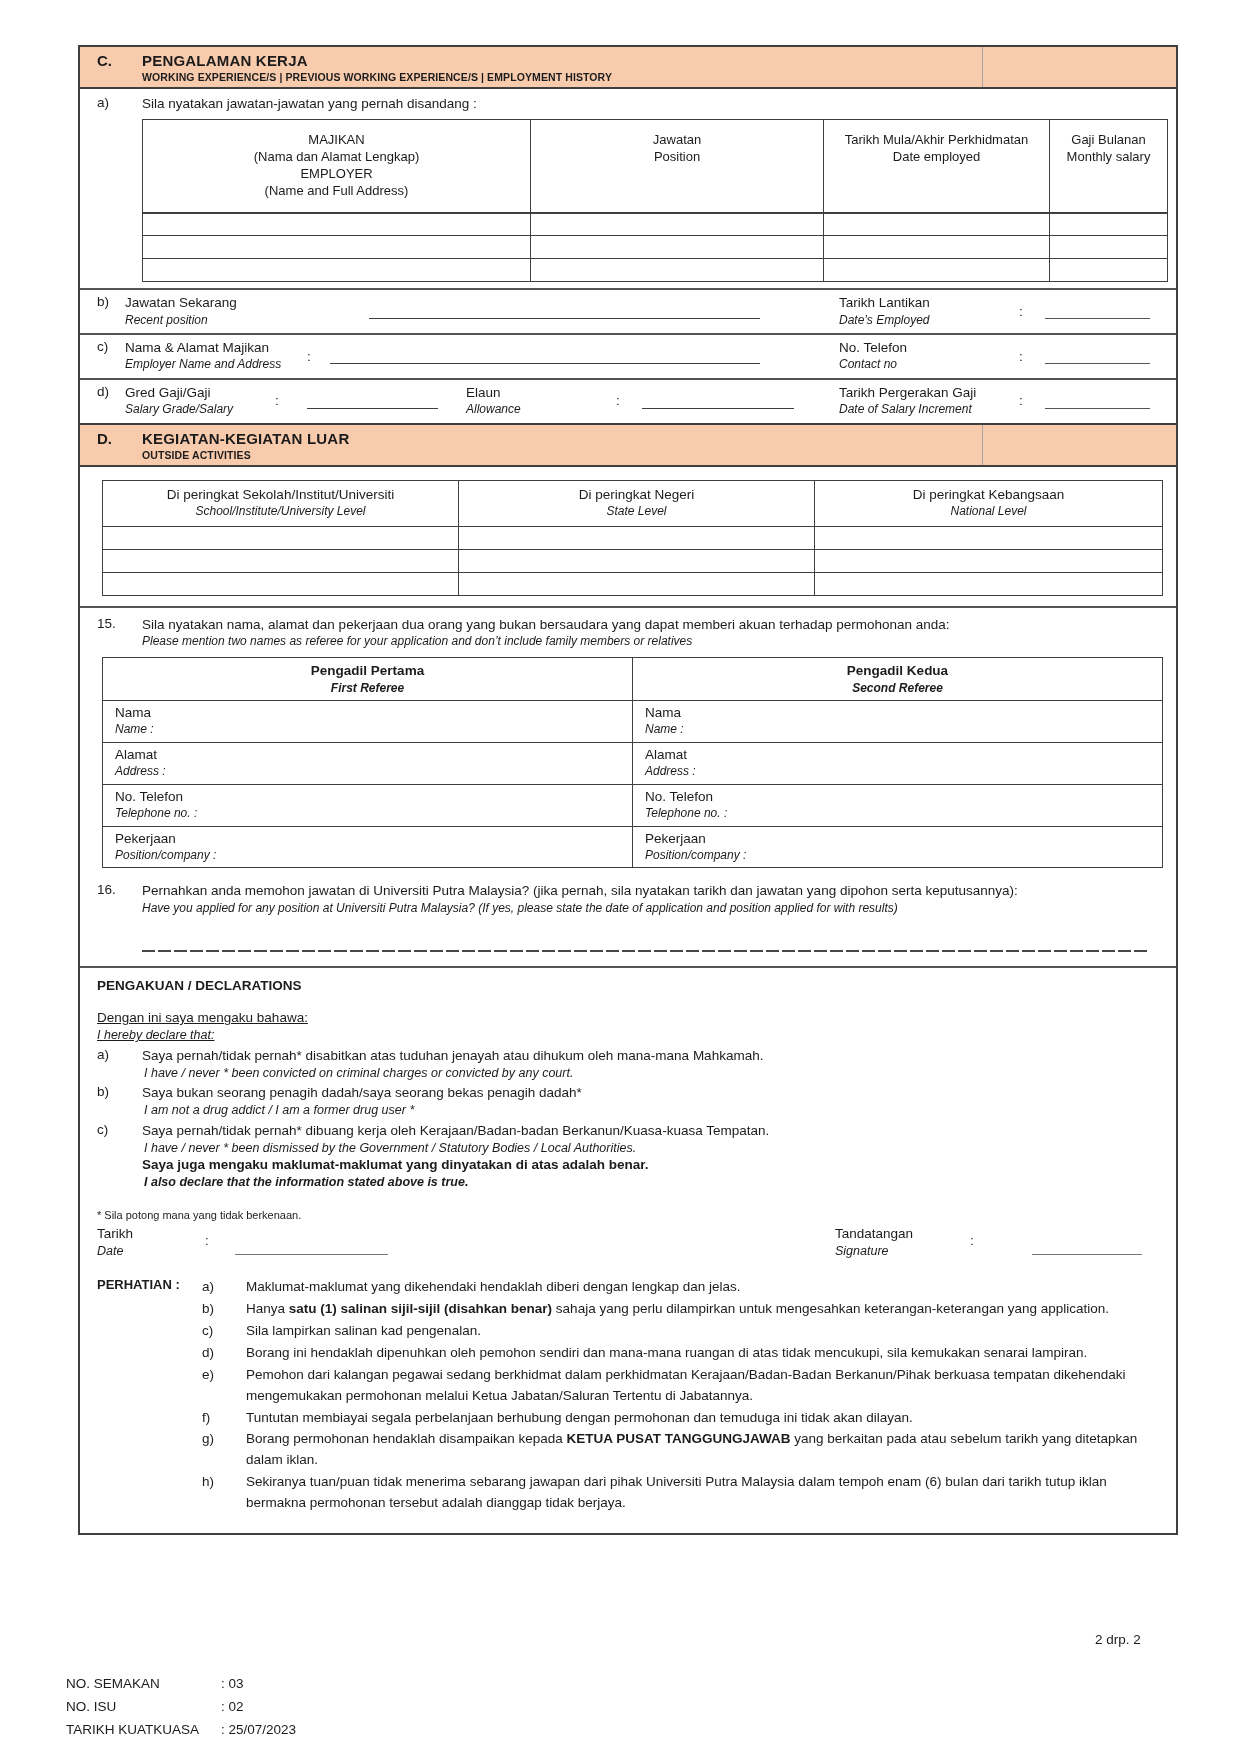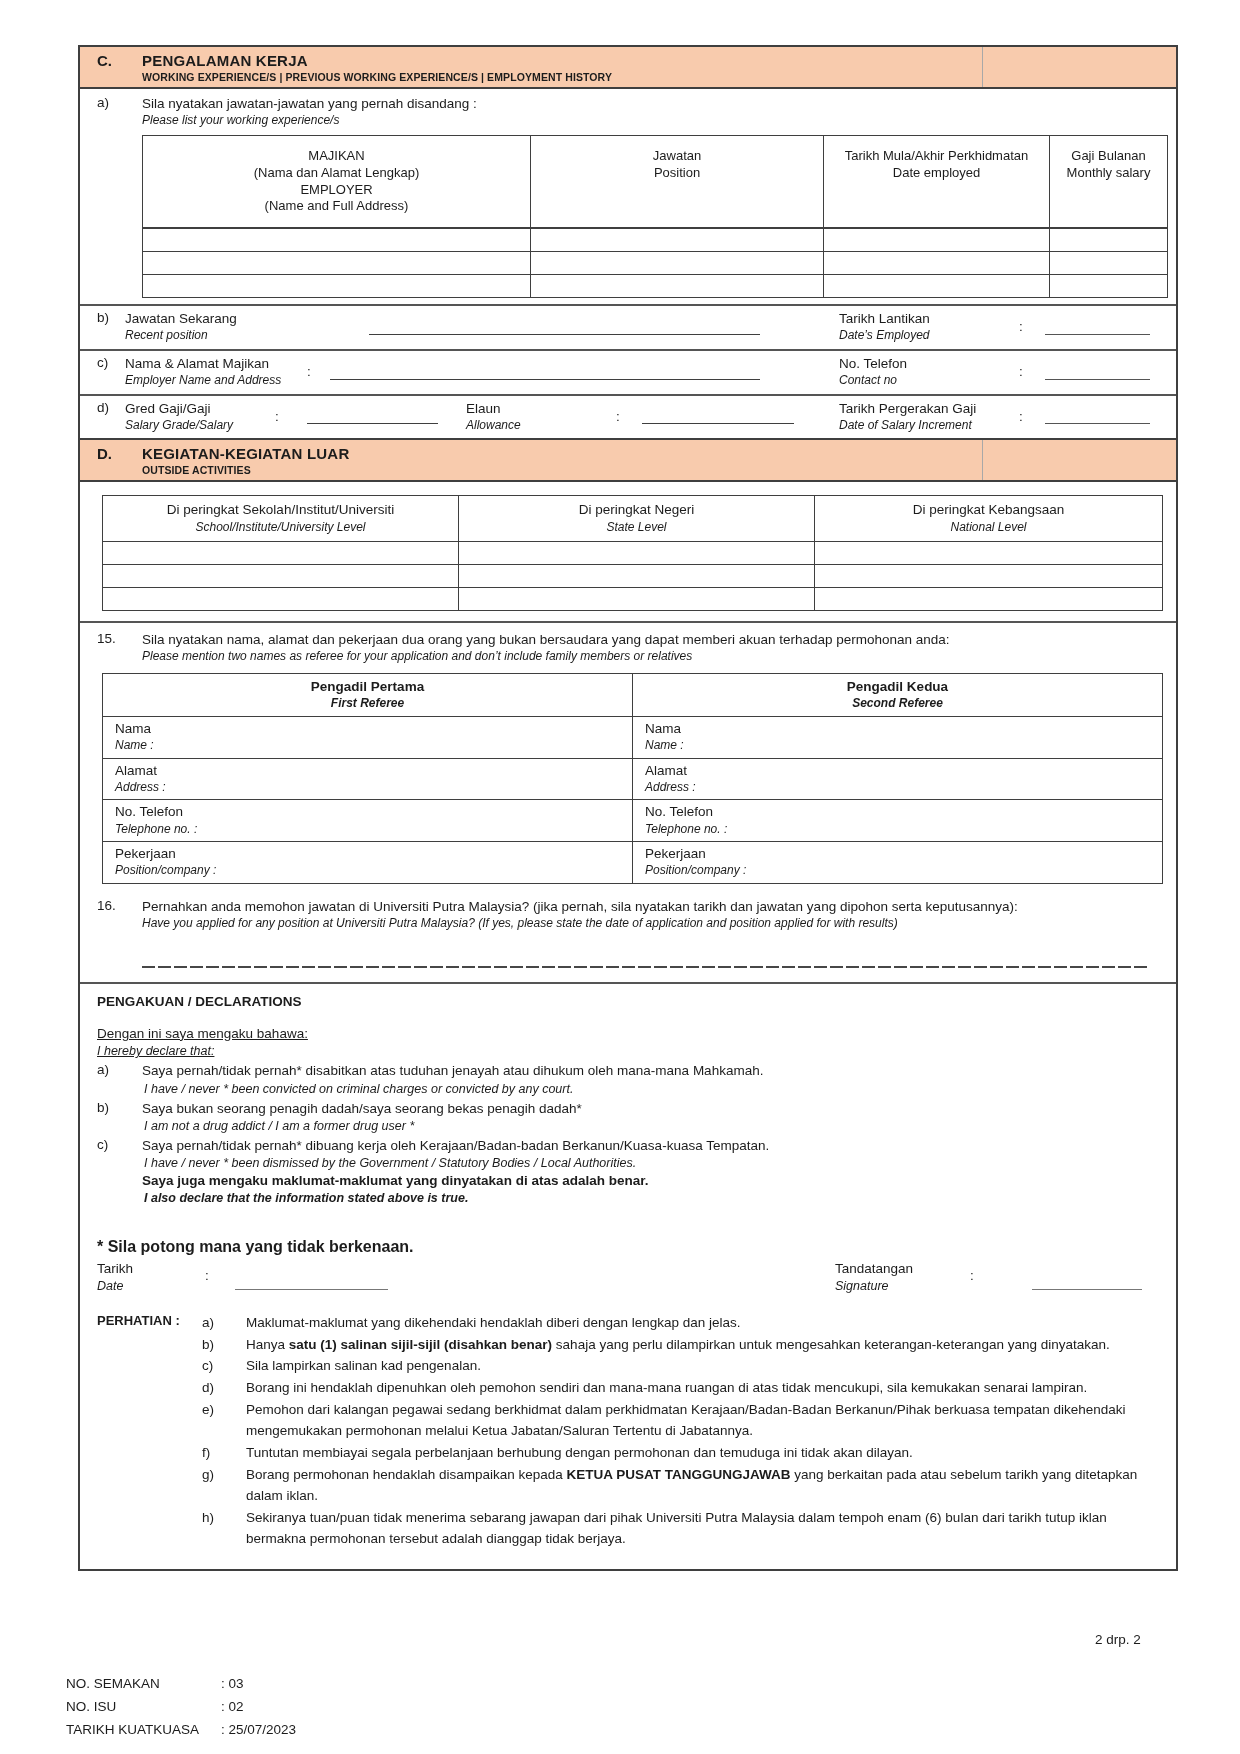--- a/index.html
+++ b/index.html
@@ -79,21 +79,21 @@
   
   .decl { border-top:2px solid #555; padding:10px 14px 6px 17px; }
   .decl-heading { font-weight:bold; font-size:13.5px; }
   .decl-intro { margin-top:16px;text-decoration:underline; }
   .decl-item { display:flex; margin-top:3px; }
   .decl-letter { width:45px; font-size:13.5px; }
   .decl-body { flex:1; }
   .decl-body .en { padding-left:2px; font-size:12.5px; }
   .affirm-my { font-weight:bold; }
   .affirm-en { font-weight:bold; font-size:12.5px; }
-  .footnote { font-weight:bold; font-size:16px; margin-top:32px; }
+  .footnote { font-weight:normal; font-size:11px; margin-top:18px; }
   .datesign { display:flex; margin-top:4px; align-items:flex-start; }
   .ds-label { width:108px; line-height:1.25; }
   .ds-colon { width:30px; padding-top:8px; }
   .ds-line { width:153px; border-bottom:1px solid #777; height:30px; }
   .ds-right { margin-left:auto; width:317px; display:flex; align-items:flex-start; margin-right:10px; }
   .ds-right .ds-label { width:135px; }
   .ds-right .ds-colon { width:26px; }
   .ds-right .ds-gap { width:36px; }
   .ds-right .ds-line { width:110px; }
 
@@ -123,21 +123,20 @@
         <div class="sec-title">PENGALAMAN KERJA</div>
         <div class="sec-sub">WORKING EXPERIENCE/S | PREVIOUS WORKING EXPERIENCE/S | EMPLOYMENT HISTORY</div>
       </div>
       <div class="sec-vline"></div>
     </div>
 
     <div class="item-row">
       <div class="item-letter">a)</div>
       <div class="item-body">
         <div class="my">Sila nyatakan jawatan-jawatan yang pernah disandang :</div>
-        <div class="en">Please list your working experience/s</div>
       </div>
     </div>
 
     <table class="exp-table">
       <colgroup>
           <col style="width:388px">
           <col style="width:293px">
           <col style="width:226px">
           <col style="width:118px">
         </colgroup>
@@ -429,21 +428,21 @@
 
     <div class="perhatian">
       <div class="per-label">PERHATIAN :</div>
       <div class="per-items">
         <div class="per-item">
           <div class="per-letter">a)</div>
           <div class="per-text"><span>Maklumat-maklumat yang dikehendaki hendaklah diberi dengan lengkap dan jelas.</span></div>
         </div>
         <div class="per-item">
           <div class="per-letter">b)</div>
-          <div class="per-text"><span>Hanya </span><span style="font-weight: bold;">satu (1) salinan sijil-sijil (disahkan benar)</span><span> sahaja yang perlu dilampirkan untuk mengesahkan keterangan-keterangan yang dinyatakan.</span></div>
+          <div class="per-text"><span>Hanya </span><span style="font-weight: bold;">satu (1) salinan sijil-sijil (disahkan benar)</span><span> sahaja yang perlu dilampirkan untuk mengesahkan keterangan-keterangan yang application.</span></div>
         </div>
         <div class="per-item">
           <div class="per-letter">c)</div>
           <div class="per-text"><span>Sila lampirkan salinan kad pengenalan.</span></div>
         </div>
         <div class="per-item">
           <div class="per-letter">d)</div>
           <div class="per-text"><span>Borang ini hendaklah dipenuhkan oleh pemohon sendiri dan mana-mana ruangan di atas tidak mencukupi, sila kemukakan senarai lampiran.</span></div>
         </div>
         <div class="per-item">

